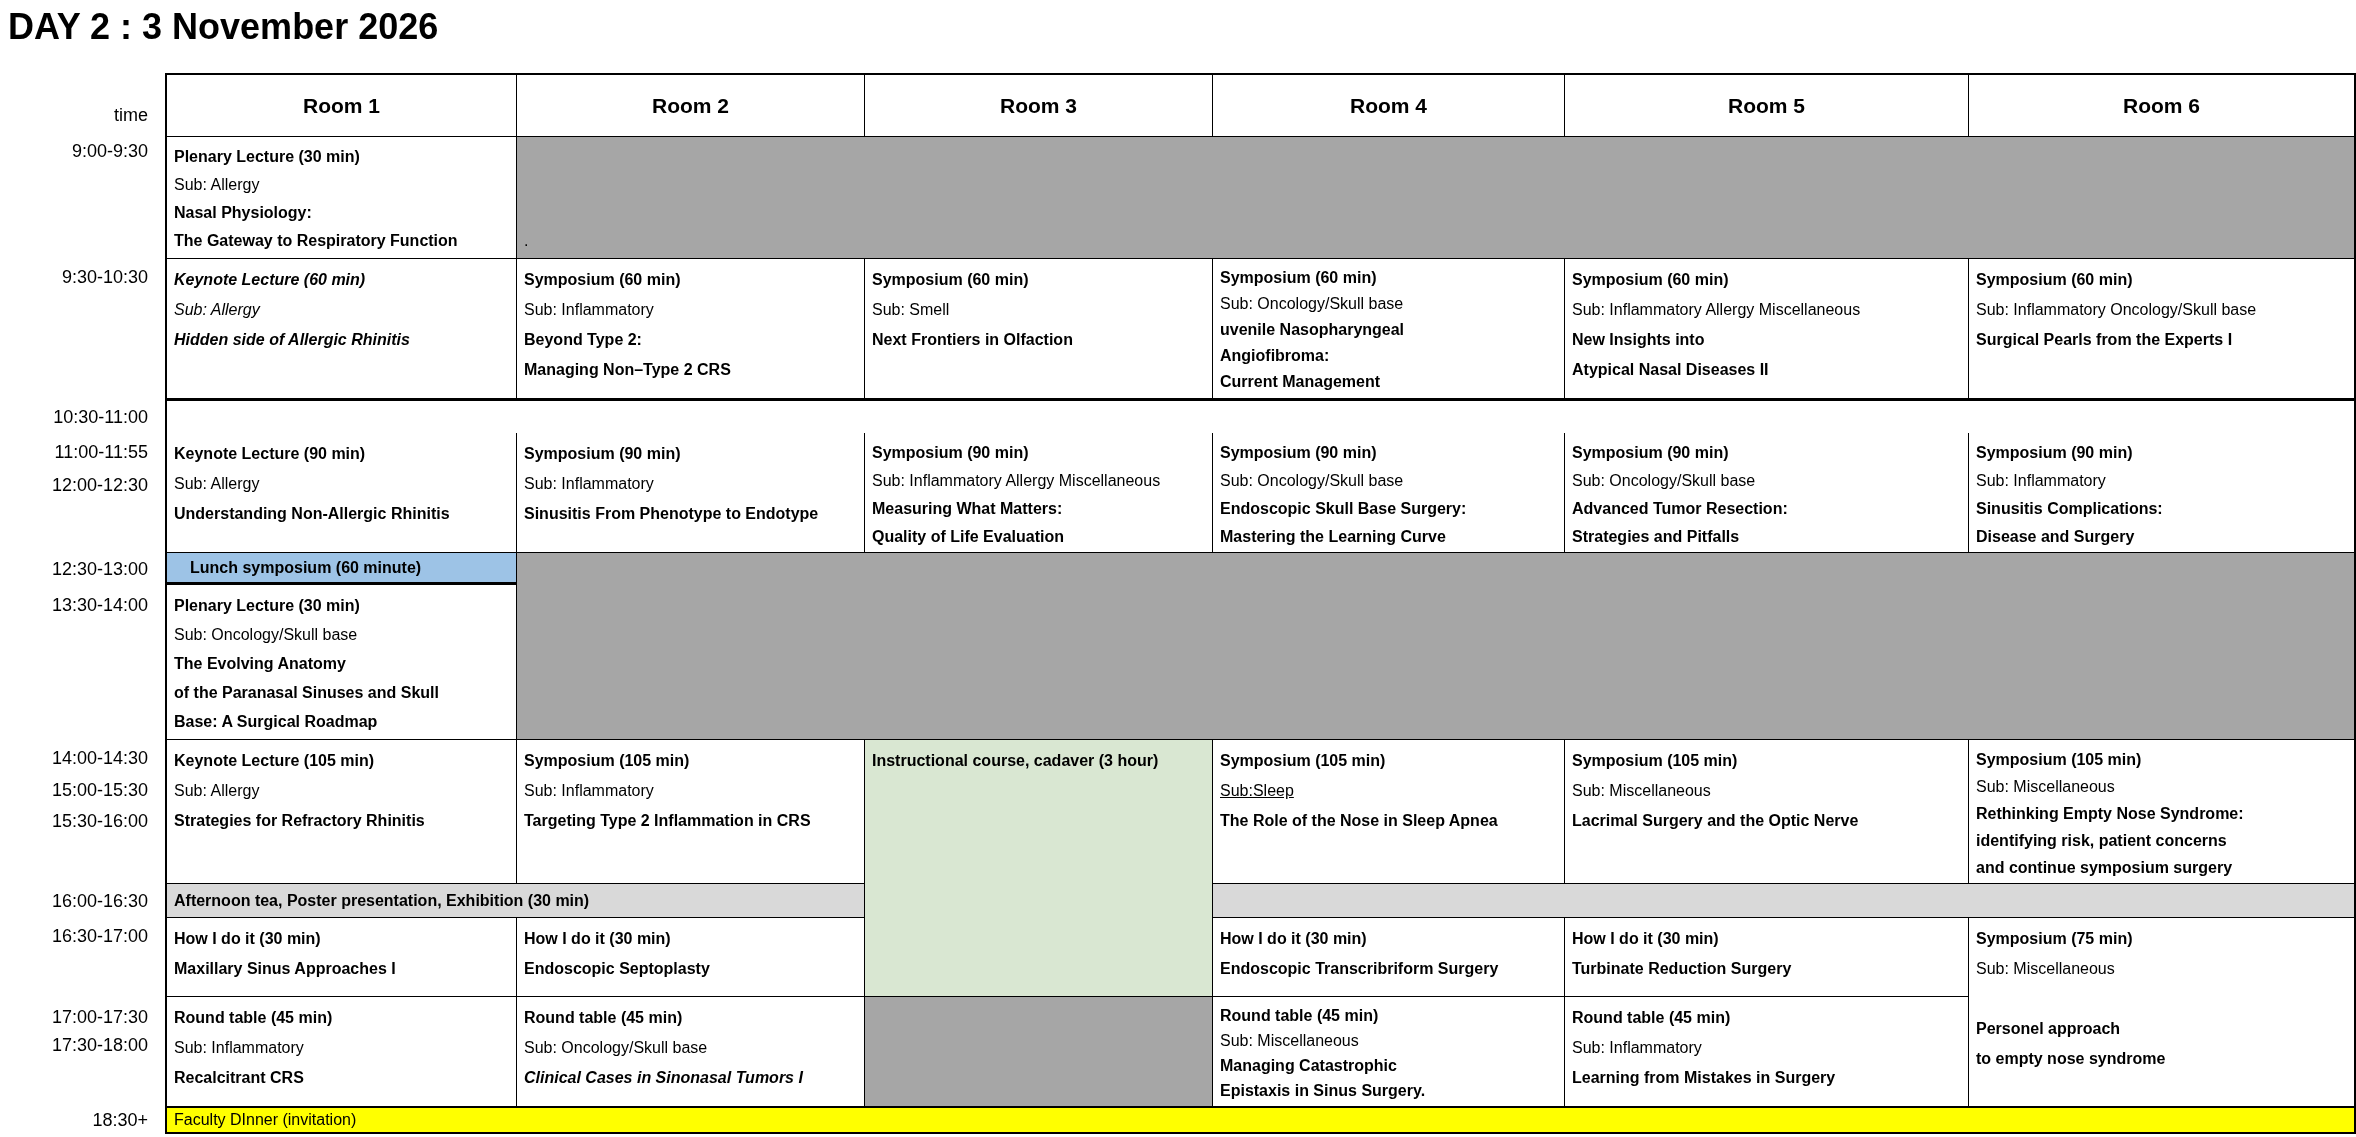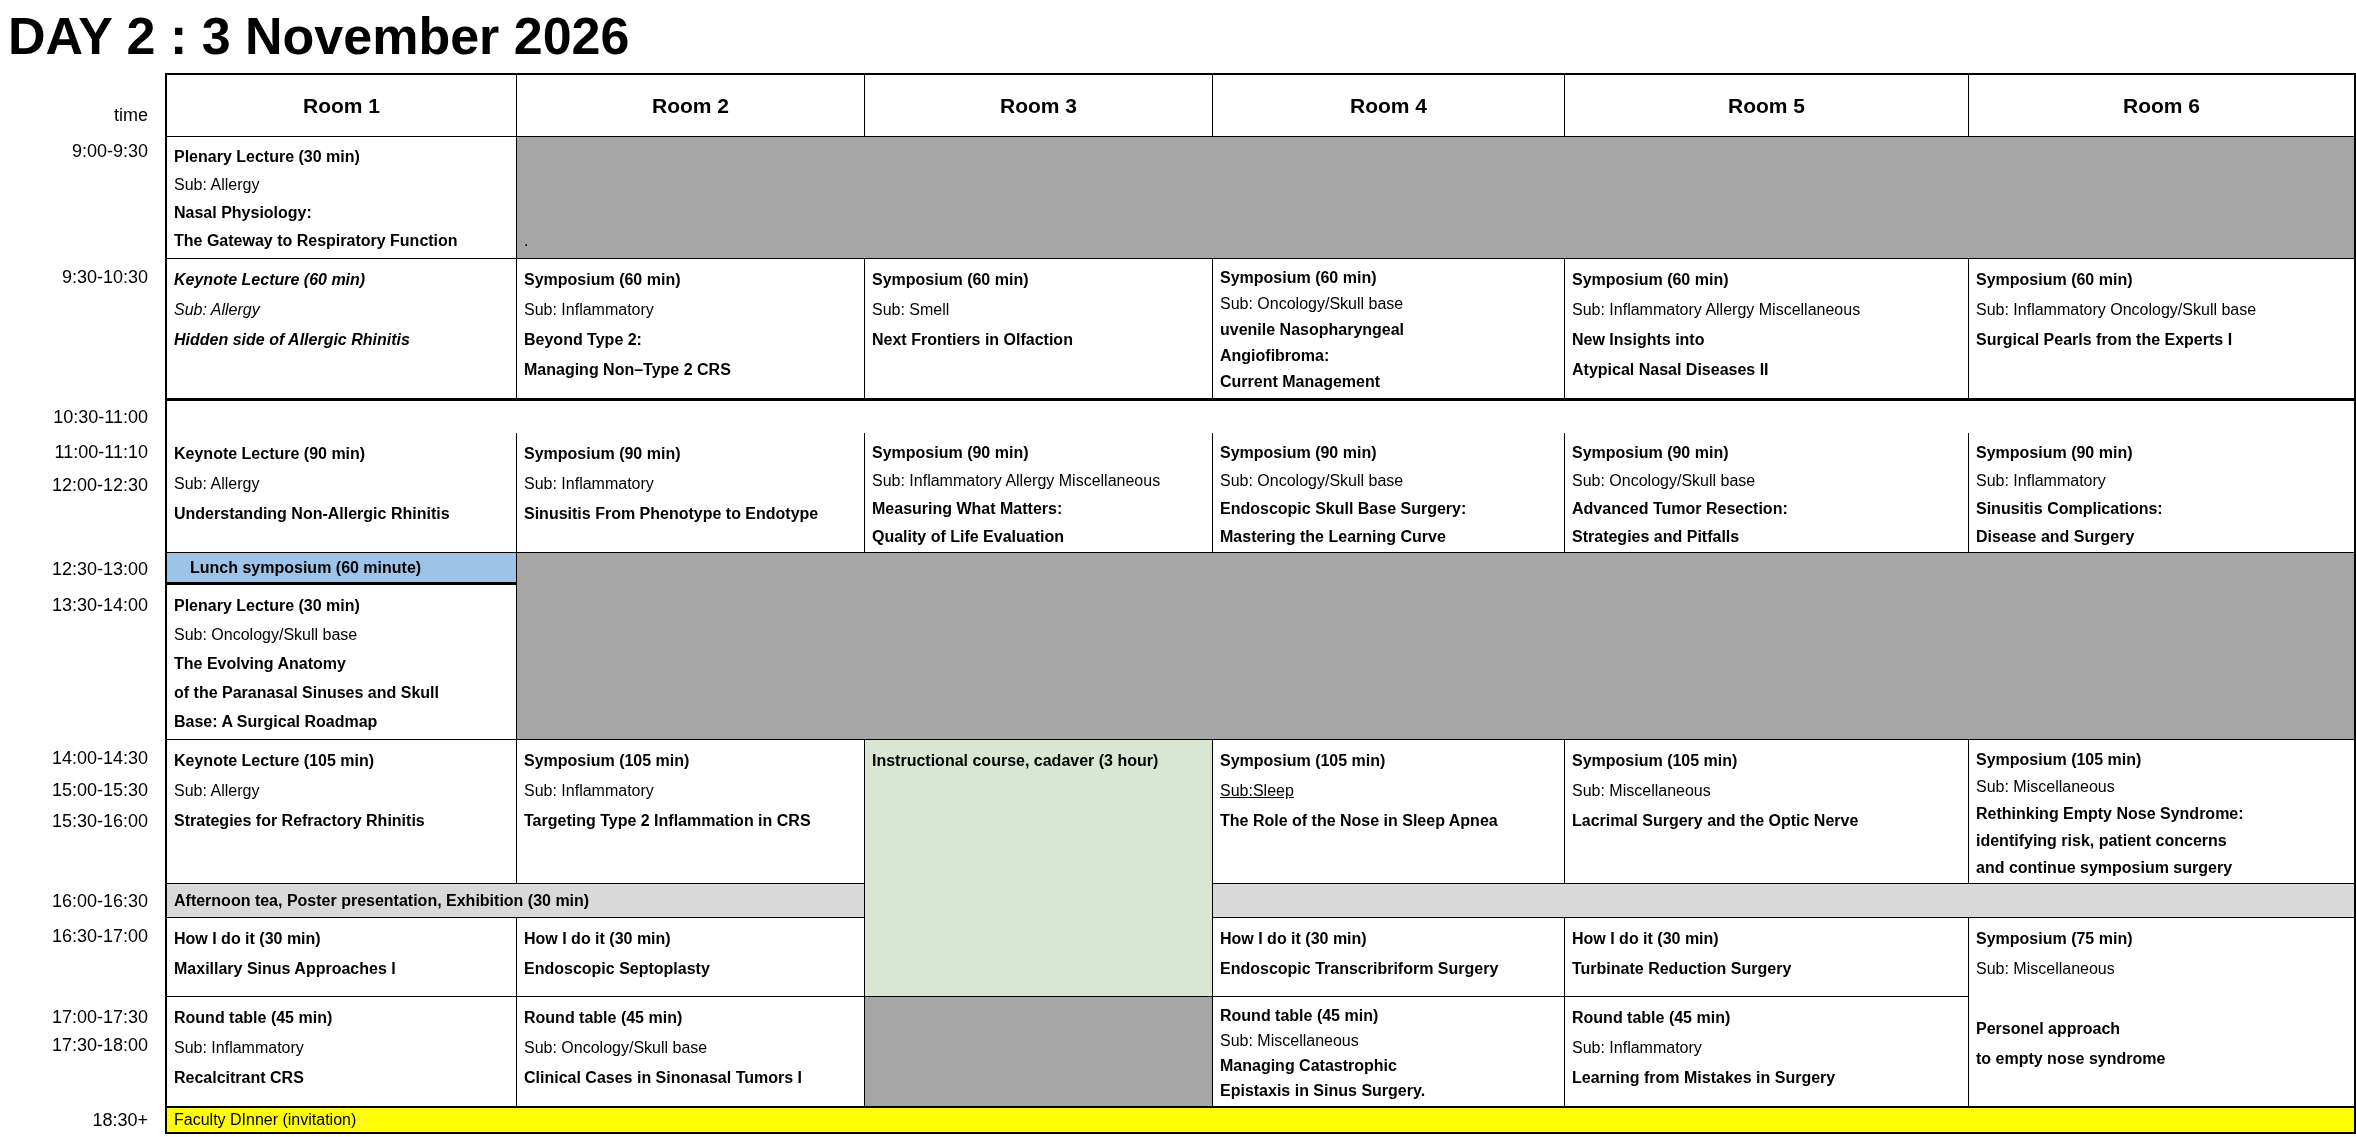--- a/index.html
+++ b/index.html
@@ -1,21 +1,21 @@
 <!DOCTYPE html>
 <html><head>
 <meta charset="utf-8">
 <style>
   html,body{margin:0;padding:0;}
   body{
     width:2356px;height:1137px;position:relative;background:#ffffff;
     font-family:"Liberation Sans",sans-serif;color:#000;overflow:hidden;
   }
   #title{
-    position:absolute;left:8px;top:6px;font-size:52px;font-weight:bold;
+    position:absolute;left:8px;top:6px;font-size:36px;font-weight:bold;
     letter-spacing:0px;white-space:nowrap;
   }
   .time-label{
     position:absolute;left:0;width:148px;text-align:right;
     font-size:18px;line-height:22px;white-space:nowrap;
   }
   #grid{
     position:absolute;left:165px;top:73px;
     display:grid;
     grid-template-columns:350px 348px 348px 352px 404px 385px;
@@ -45,21 +45,21 @@
 </head>
 <body>
 
 <div id="title">DAY 2 : 3 November 2026</div>
 
 <div id="time-gutter">
     <div class="time-label" style="top: 104px;">time</div>
     <div class="time-label" style="top: 140px;">9:00-9:30</div>
     <div class="time-label" style="top: 266px;">9:30-10:30</div>
     <div class="time-label" style="top: 406px;">10:30-11:00</div>
-    <div class="time-label" style="top: 441px;">11:00-11:10</div>
+    <div class="time-label" style="top: 441px;">11:00-11:55</div>
     <div class="time-label" style="top: 474px;">12:00-12:30</div>
     <div class="time-label" style="top: 558px;">12:30-13:00</div>
     <div class="time-label" style="top: 594px;">13:30-14:00</div>
     <div class="time-label" style="top: 747px;">14:00-14:30</div>
     <div class="time-label" style="top: 779px;">15:00-15:30</div>
     <div class="time-label" style="top: 810px;">15:30-16:00</div>
     <div class="time-label" style="top: 890px;">16:00-16:30</div>
     <div class="time-label" style="top: 925px;">16:30-17:00</div>
     <div class="time-label" style="top: 1006px;">17:00-17:30</div>
     <div class="time-label" style="top: 1034px;">17:30-18:00</div>
@@ -231,21 +231,21 @@
       <span class="line lb" style="line-height: 30px; min-height: 30px;">to empty nose syndrome</span>
     </div>
     <div class="cell" style="grid-area: 11 / 1 / span 1 / span 1; border-bottom-width: 2px;">
       <span class="line lb" style="line-height: 30px; min-height: 30px;">Round table (45 min)</span>
       <span class="line lr" style="line-height: 30px; min-height: 30px;">Sub: Inflammatory</span>
       <span class="line lb" style="line-height: 30px; min-height: 30px;">Recalcitrant CRS</span>
     </div>
     <div class="cell" style="grid-area: 11 / 2 / span 1 / span 1; border-bottom-width: 2px;">
       <span class="line lb" style="line-height: 30px; min-height: 30px;">Round table (45 min)</span>
       <span class="line lr" style="line-height: 30px; min-height: 30px;">Sub: Oncology/Skull base</span>
-      <span class="line lb" style="line-height: 30px; min-height: 30px;">Clinical Cases in Sinonasal Tumors I</span>
+      <span class="line lb" style="line-height: 30px; min-height: 30px; font-style: italic;">Clinical Cases in Sinonasal Tumors I</span>
     </div>
     <div class="cell bg-dk" style="grid-area: 11 / 3 / span 1 / span 1; border-bottom-width: 2px;"></div>
     <div class="cell" style="grid-area: 11 / 4 / span 1 / span 1; border-bottom-width: 2px;">
       <span class="line lb" style="line-height: 25px; min-height: 25px;">Round table (45 min)</span>
       <span class="line lr" style="line-height: 25px; min-height: 25px;">Sub: Miscellaneous</span>
       <span class="line lb" style="line-height: 25px; min-height: 25px;">Managing Catastrophic</span>
       <span class="line lb" style="line-height: 25px; min-height: 25px;">Epistaxis in Sinus Surgery.</span>
     </div>
     <div class="cell" style="grid-area: 11 / 5 / span 1 / span 1; border-bottom-width: 2px;">
       <span class="line lb" style="line-height: 30px; min-height: 30px;">Round table (45 min)</span>

